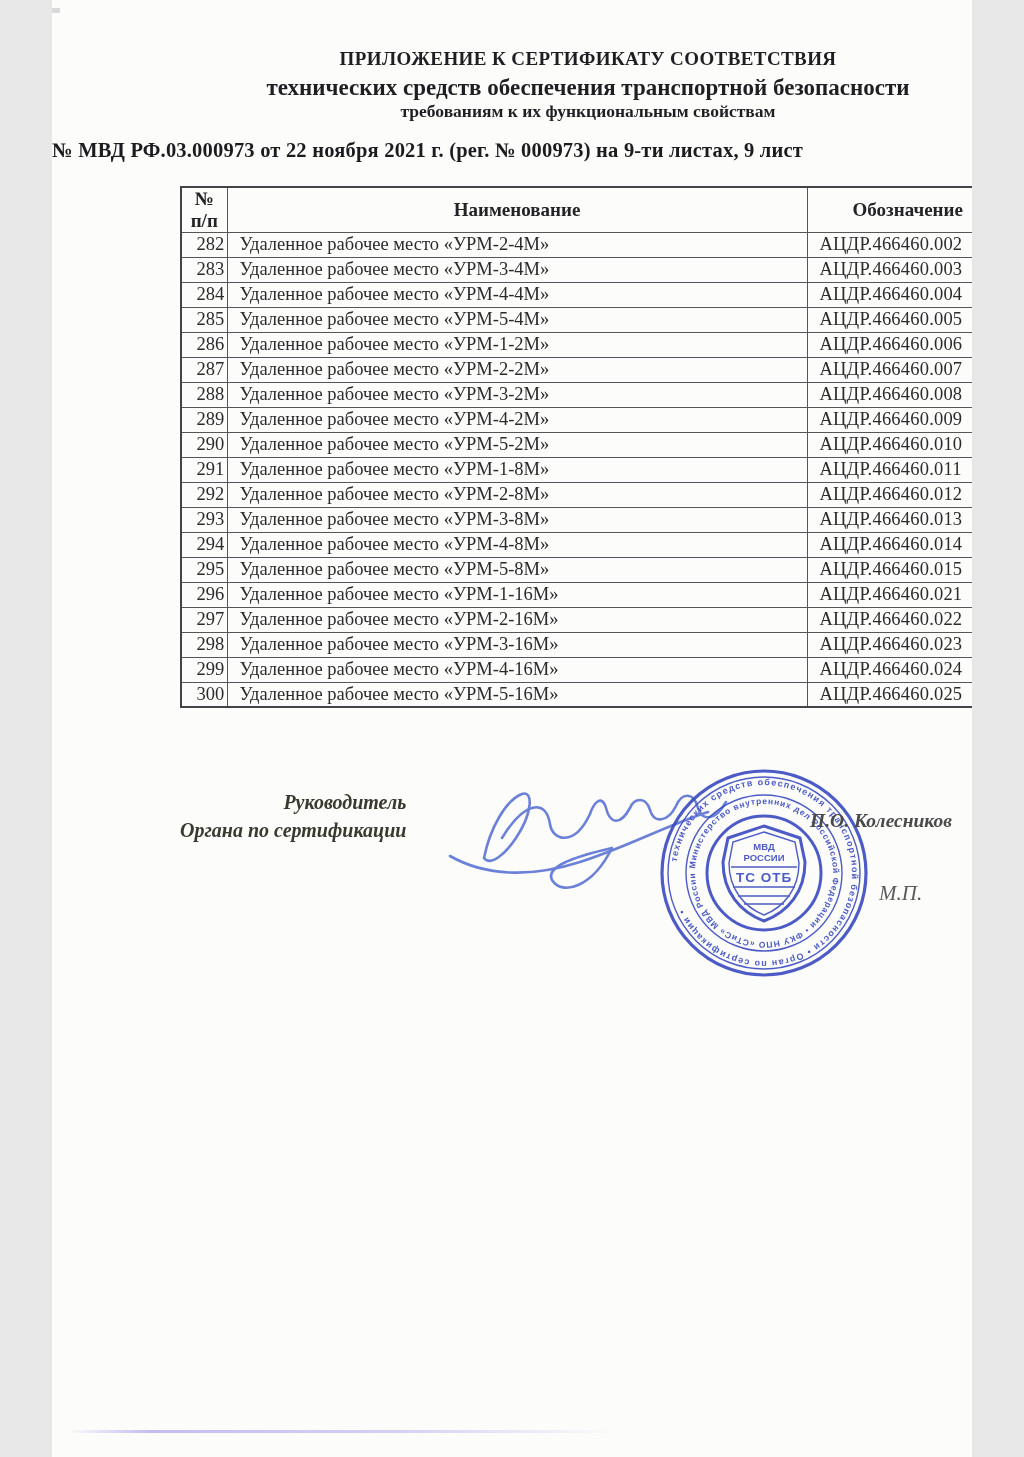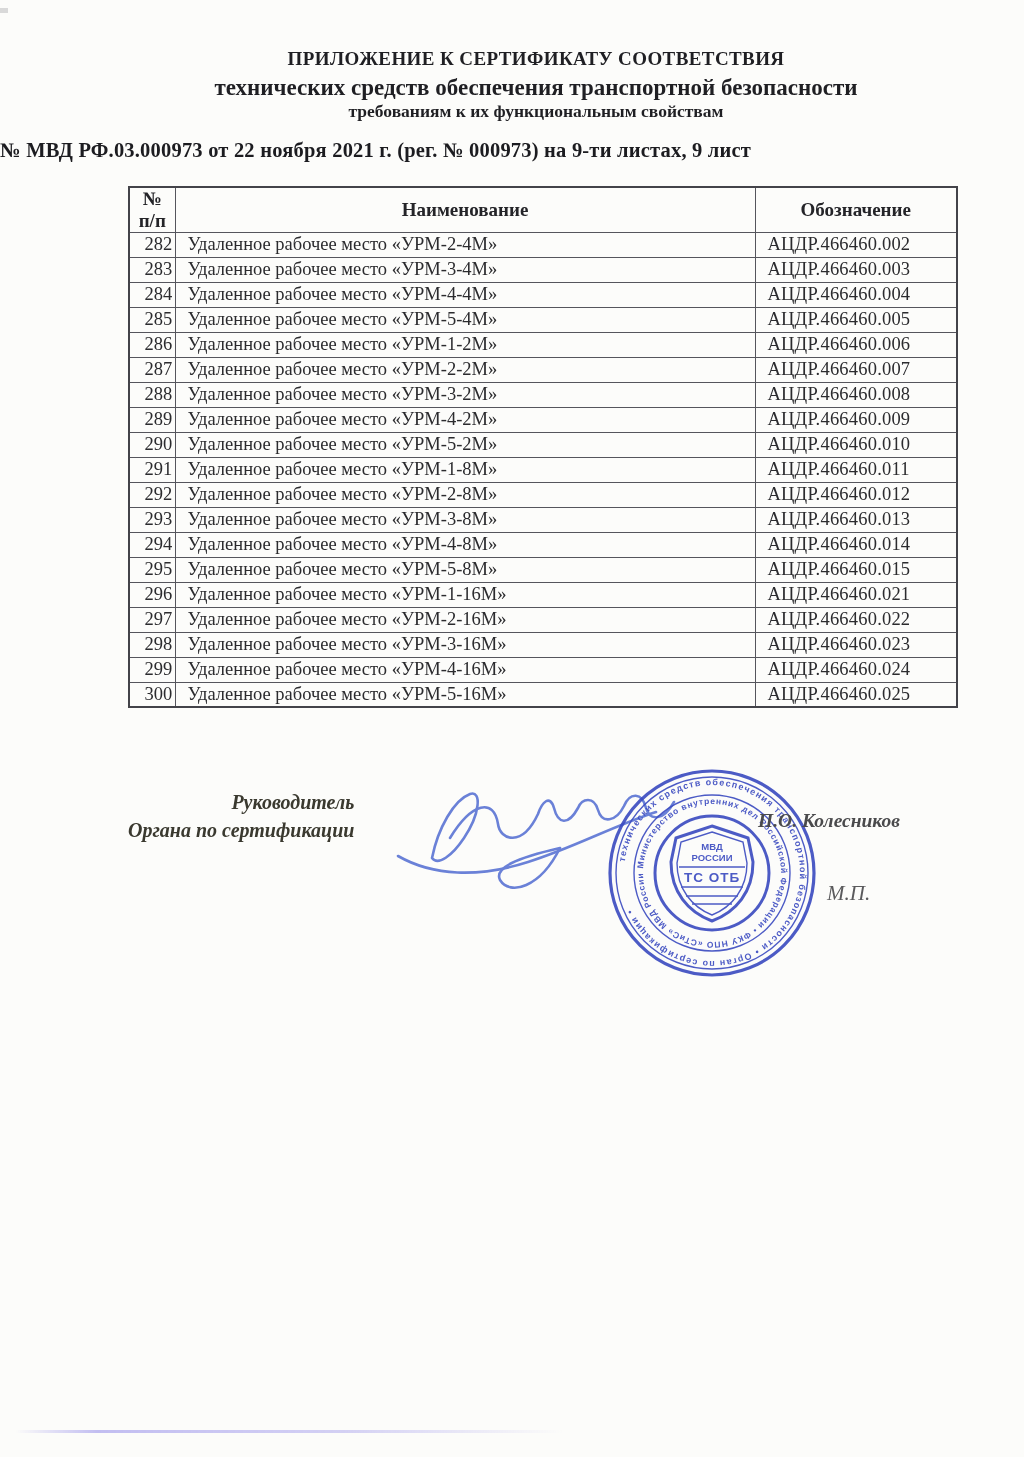--- a/index.html
+++ b/index.html
@@ -1,18 +1,18 @@
 <!DOCTYPE html>
 <html><head>
 <meta charset="utf-8">
 <style>
   * { margin:0; padding:0; box-sizing:border-box; }
   body { background:#e8e8e8; font-family:"Liberation Serif", serif; }
   .page {
-    position:relative; width:1024px; height:1457px; margin:0 auto;
+    position:relative; width:920px; height:1457px; margin:0 auto;
     background:#fcfcfa; color:#2b2b2e; overflow:hidden;
   }
   
   .doc-header { position:absolute; top:48px; left:48px; width:976px; text-align:center; color:#1f1f23; }
   .title-1 { font-size:19px; font-weight:bold; letter-spacing:.4px; }
   .title-2 { font-size:23px; font-weight:bold; margin-top:5px; }
   .title-3 { font-size:17.5px; font-weight:bold; margin-top:0; }
   .cert-line {
     position:absolute; top:139px; left:0; width:1024px; text-align:left;
     font-size:20.5px; font-weight:bold; color:#1c1c20; letter-spacing:.2px;

